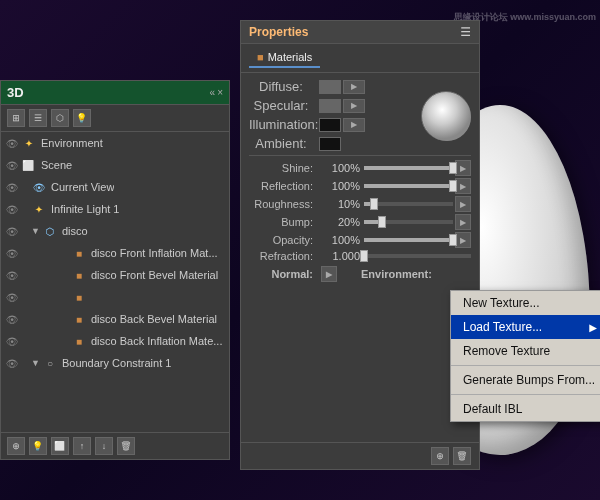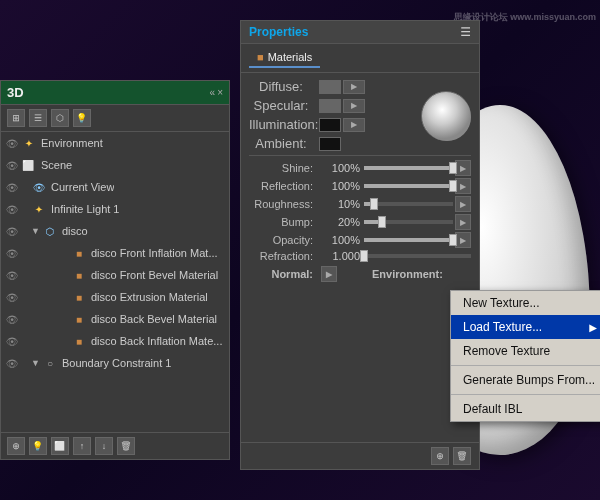--- a/index.html
+++ b/index.html
@@ -188,21 +188,21 @@
     .prop-header {
       background: #444;
       padding: 4px 8px;
       display: flex;
       align-items: center;
       justify-content: space-between;
       border-bottom: 1px solid #555;
     }
 
     .prop-title {
-      color: #0ea5e9;
+      color: #fdba74;
       font-size: 12px;
       font-weight: bold;
     }
 
     .prop-tabs {
       display: flex;
       background: #3c3c3c;
       padding: 4px 8px;
       border-bottom: 1px solid #555;
       gap: 4px;
@@ -344,21 +344,21 @@
     }
 
     .normal-row {
       display: flex;
       align-items: center;
       margin-top: 4px;
       font-weight: bold;
     }
 
     .env-label {
-      margin-left: 35px;
+      margin-left: 24px;
       color: #bbb;
       font-size: 11px;
     }
 
     .prop-footer {
       padding: 4px 8px;
       display: flex;
       align-items: center;
       justify-content: flex-end;
       gap: 4px;
@@ -475,21 +475,20 @@
       <span class="eye-icon">👁</span>
       <span class="indent2" style="display:inline-block; width:30px;"></span>
       <span class="item-icon icon-mat">■</span>
       <span class="item-label">disco Front Bevel Material</span>
     </div>
 
     <div class="list-item">
       <span class="eye-icon">👁</span>
       <span class="indent2" style="display:inline-block; width:30px;"></span>
       <span class="item-icon icon-mat">■</span>
-      <span class="item-label">disco Extrusion Material</span>
     </div>
 
     <div class="list-item">
       <span class="eye-icon">👁</span>
       <span class="indent2" style="display:inline-block; width:30px;"></span>
       <span class="item-icon icon-mat">■</span>
       <span class="item-label">disco Back Bevel Material</span>
     </div>
 
     <div class="list-item">

